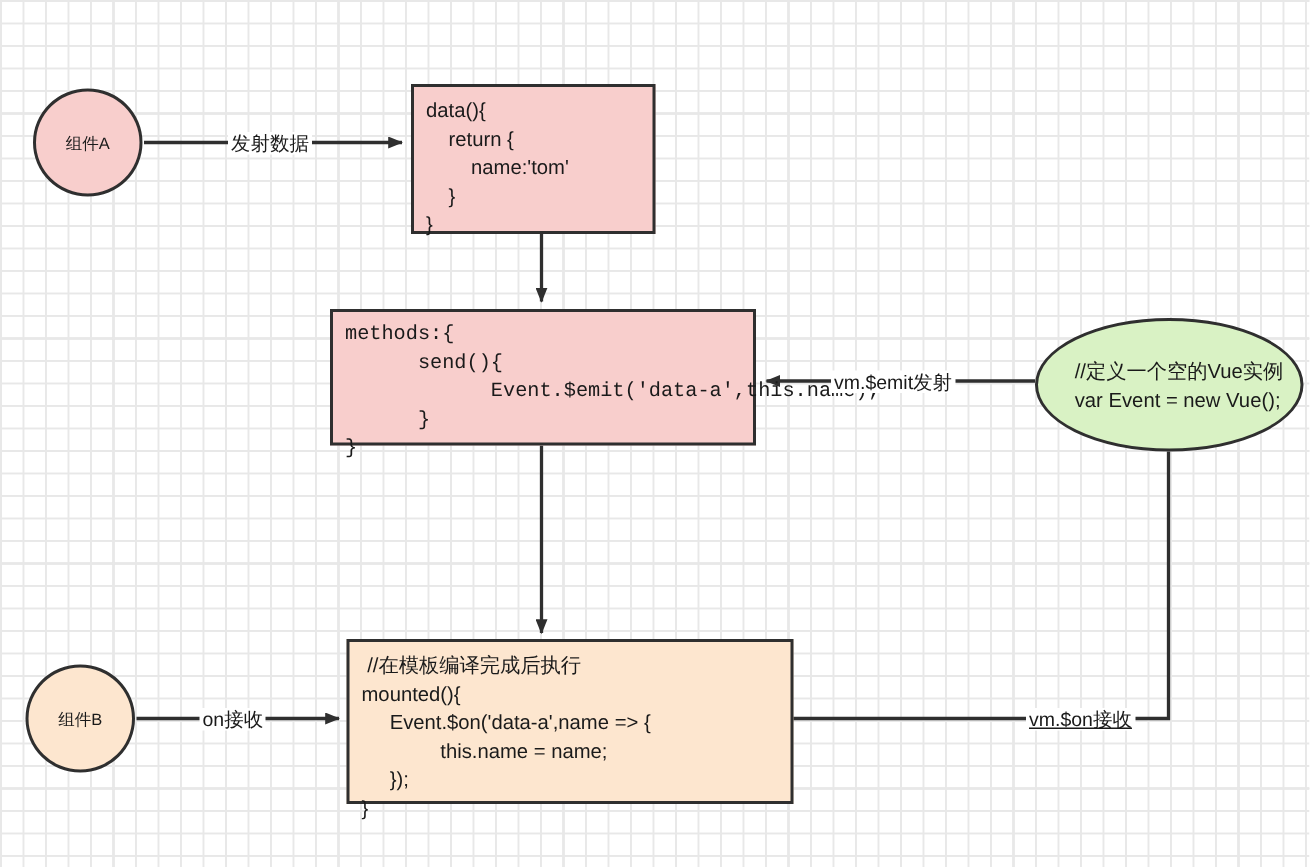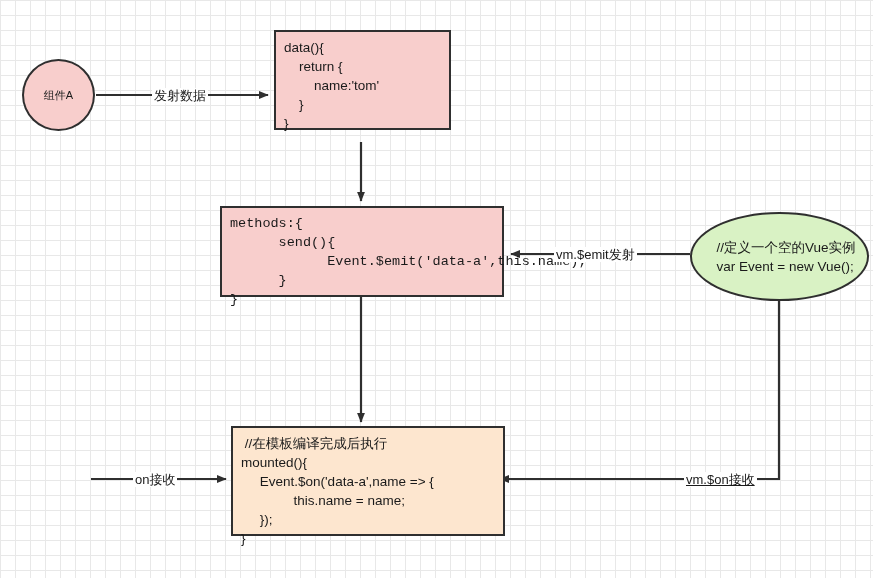--- a/index.html
+++ b/index.html
@@ -125,39 +125,42 @@
 
     <g>
       <path d="M779,301 L779,479 L500,479" stroke="#2f2f2f" stroke-width="2.2" fill="none" marker-end="url(#arrowhead)"></path>
     </g>
   </svg>
 
   <div class="node circle" style="left:22px; top:59px; width:73px; height:72px;">
     <span>组件A</span>
   </div>
 
-  <div class="node code-box box-pink" style="left:274px; top:30px; width:177px; height:100px;"><span>data(){
+  <div class="node code-box box-pink" style="left:274px; top:56px; width:163px; height:100px;"><span>data(){
     return {
         name:'tom'
     }
 }</span></div>
 
   <div class="node code-box box-pink" style="left:220px; top:206px; width:284px; height:91px;font-family:Liberation Mono, monospace;"><span>methods:{
       send(){
             Event.$emit('data-a',this.name);
       }
 }</span></div>
 
-  <div class="node code-box box-orange" style="left:231px; top:426px; width:274px; height:110px;"><span> //在模板编译完成后执行
+  <div class="node code-box box-orange" style="left:231px; top:426px; width:298px; height:110px;"><span> //在模板编译完成后执行
 mounted(){
      Event.$on('data-a',name =&gt; {
               this.name = name;
      });
 }</span></div>
 
+  <div class="node circle circle-orange" style="left:17px; top:443px; width:73px; height:72px;">
+    <span>组件B</span>
+  </div>
 
   <div class="node ellipse" style="left:690px; top:212px; width:179px; height:89px;">
     <span>//定义一个空的Vue实例
 var Event = new Vue();</span>
   </div>
 
   <div class="edge-label" style="left:152px; top:88px;">发射数据</div>
 
   <div class="edge-label" style="left:554px; top:247px;">vm.$emit发射</div>
 

